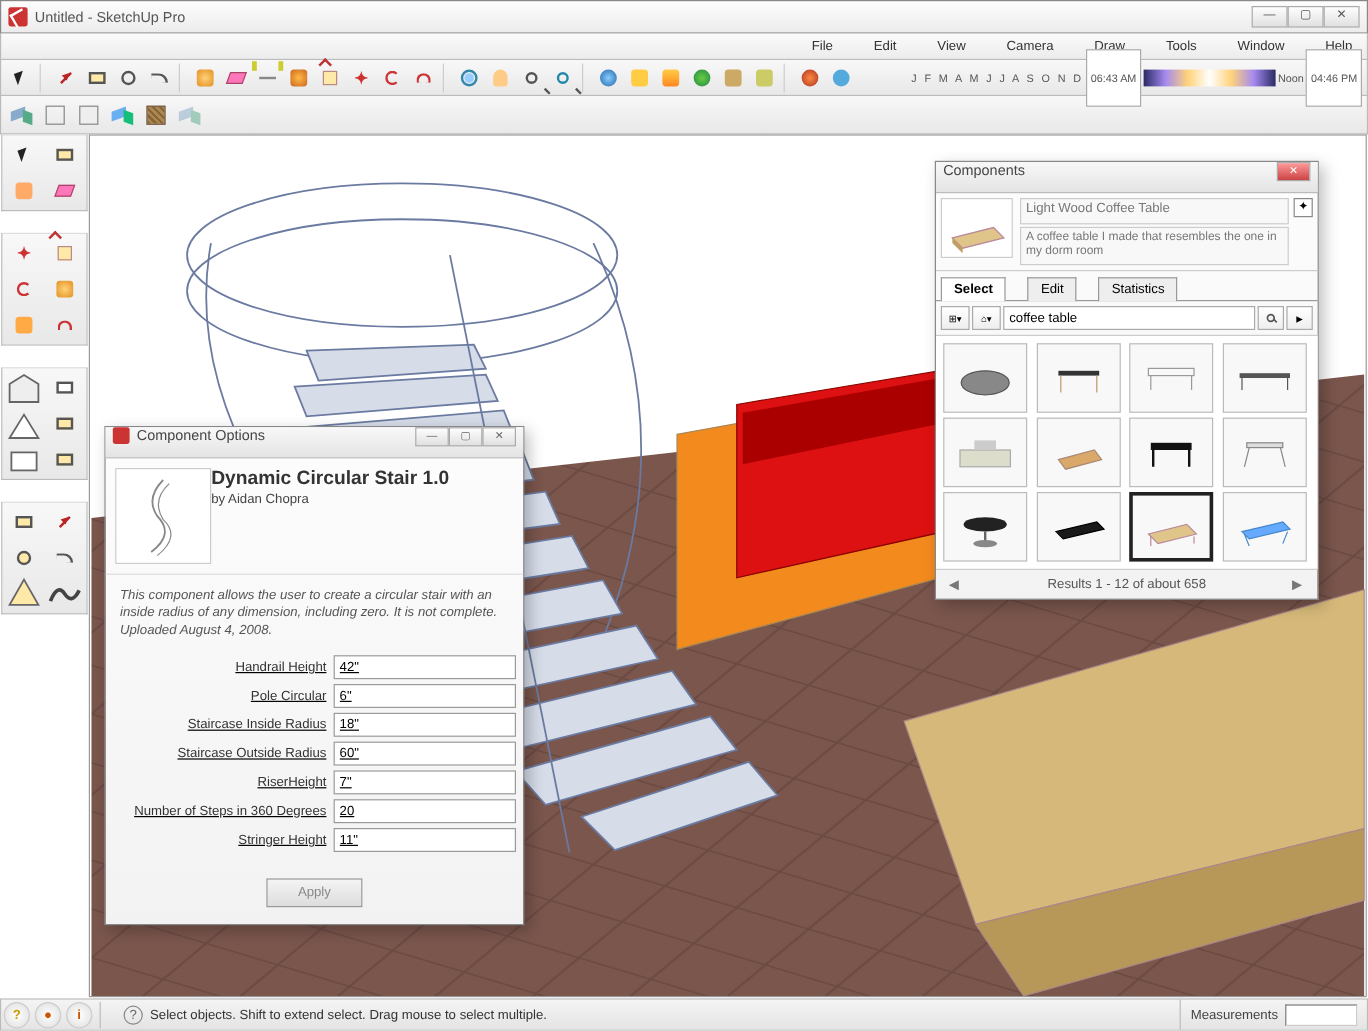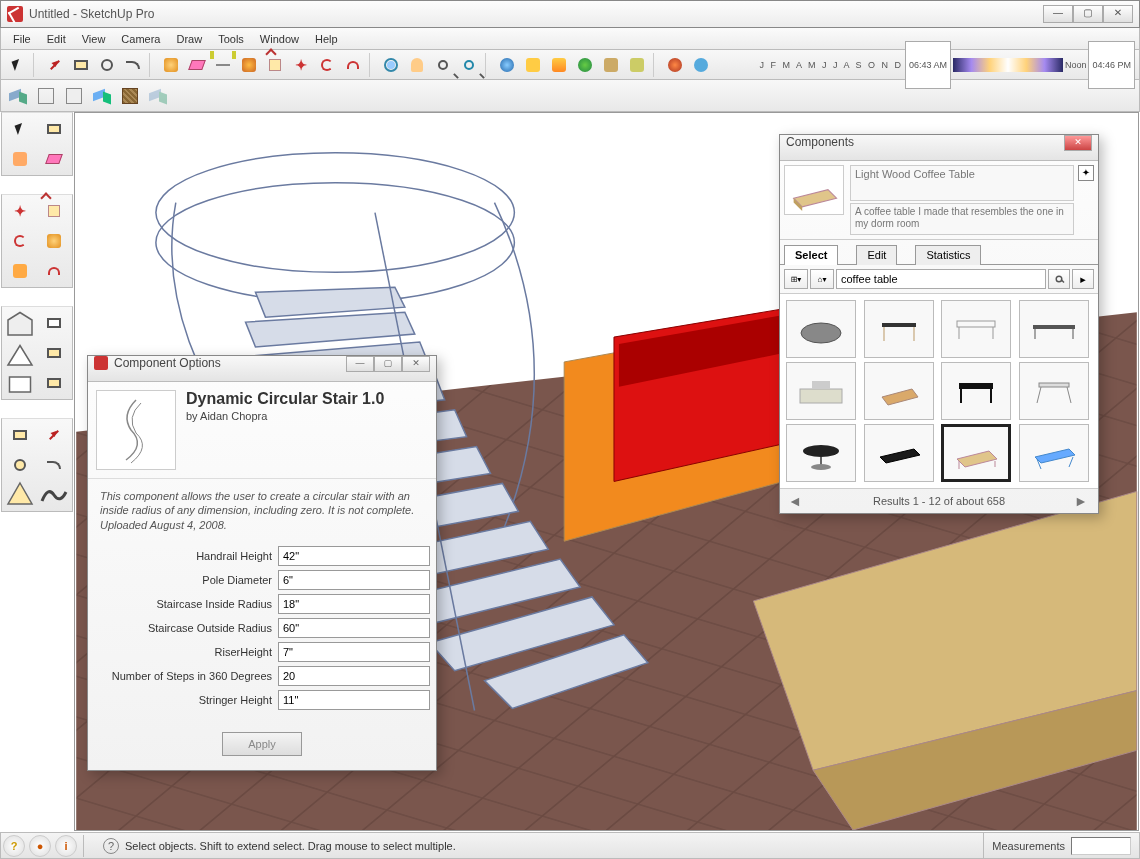--- a/index.html
+++ b/index.html
@@ -6,21 +6,21 @@
 body { background: #fff; width: 1140px; height: 859px; position: relative; overflow: hidden; }
 
 
 .window-title-bar { height: 28px; background: linear-gradient(#fdfdfd,#ececec); border: 1px solid #888; display: flex; align-items: center; padding: 0 6px; font-size: 12px; }
 .window-title-bar .app-icon { width: 16px; height: 16px; background: #c33; border-radius: 2px; margin-right: 6px; position: relative; }
 .window-title-bar .app-icon::after { content:""; position:absolute; left:3px; top:3px; width:10px; height:10px; border:2px solid #fff; border-right:none; border-bottom:none; transform:rotate(-30deg); }
 .window-title-bar .title { flex: 1; color: #555; }
 .win-btns { display: flex; gap: 0; }
 .win-btn { width: 30px; height: 18px; border: 1px solid #aaa; background: linear-gradient(#fefefe,#e0e0e0); font-size: 10px; text-align: center; line-height: 14px; cursor: pointer; color: #555; }
 
-.menu-bar { height: 22px; background: linear-gradient(#fbfbfb,#ececec); border: 1px solid #bbb; border-top: none; display: flex; align-items: center; font-size: 11px; padding: 0 4px; gap: 0; }
+.menu-bar { height: 22px; background: linear-gradient(#fbfbfb,#ececec); border: 1px solid #bbb; border-top: none; display: flex; align-items: center; font-size: 11px; padding: 0 4px; gap: 18px; justify-content: flex-end; }
 .menu-bar span { padding: 3px 8px; cursor: pointer; color: #333; }
 
 
 .toolbar-row { height: 30px; background: linear-gradient(#f8f8f8,#e8e8e8); border: 1px solid #bbb; border-top: none; display: flex; align-items: center; padding: 0 4px; gap: 2px; }
 .tool-icon { width: 24px; height: 24px; border: 1px solid transparent; display: flex; align-items: center; justify-content: center; cursor: pointer; position: relative; }
 .tool-sep { width: 6px; height: 24px; border-left: 1px solid #ccc; margin: 0 2px; }
 
 
 .i-arrow { width:0;height:0;border-left:8px solid #222;border-bottom:10px solid transparent; transform:rotate(-20deg);}
 .i-pencil { width:12px;height:2px;background:#b22;transform:rotate(-45deg);}
@@ -70,39 +70,39 @@
 
 .panel { position: absolute; background: linear-gradient(#fdfdfd,#f2f2f2); border: 1px solid #888; box-shadow: 4px 4px 12px rgba(0,0,0,.25); font-size: 11px; }
 .panel-title { height: 26px; background: linear-gradient(#f8f8f8,#e4e4e4); border-bottom: 1px solid #bbb; display: flex; align-items: flex-start; padding: 0 6px; font-size: 12px; color: #444;}
 .panel-title .app-icon { width: 14px; height: 14px; background:#c33; border-radius:2px; margin-right: 6px;}
 .panel-win-btns { margin-left: auto; display: flex; gap: 0;}
 .panel-win-btn { width: 28px; height: 16px; border: 1px solid #aaa; background: linear-gradient(#fdfdfd,#e0e0e0); font-size:9px; text-align:center; line-height:12px; cursor:pointer; color:#666;}
 .panel-close {background: linear-gradient(#f99,#c44) !important; color:#fff !important;}
 
 
 #component-options { left: 87px; top: 355px; width: 350px; }
-.comp-header { display: flex; padding: 8px; gap: 10px; border-bottom: 1px solid #ddd;}
+.comp-header { display: flex; padding: 8px; border-bottom: 1px solid #ddd;}
 .comp-thumb { width: 80px; height: 80px; border: 1px solid #ccc; background:#fff; display:flex;align-items:center;justify-content:center;}
 .comp-thumb svg{width:70px;height:70px;}
 .comp-title { font-size: 16px; font-weight: bold; color: #333; line-height: 1.1;}
 .comp-author { font-size: 11px; color: #444; margin-top: 2px;}
 .comp-desc { padding: 10px 12px; font-style: italic; color: #555; font-size: 11px; line-height: 1.3;}
-.comp-props { padding: 4px 10px 10px;}
+.comp-props { padding: 4px 10px 10px; text-decoration: underline;}
 .prop-row { display: flex; align-items: center; margin-bottom: 4px;}
 .prop-label { flex: 0 0 180px; text-align: right; padding-right: 6px; color: #333;}
 .prop-input { flex: 1; height: 20px; border: 1px solid #999; background:#fff; font-size: 11px; padding: 0 4px;}
 .apply-row { text-align: center; padding: 8px 0 14px;}
 .apply-btn { width: 80px; height: 24px; border: 1px solid #999; background: linear-gradient(#f4f4f4,#ddd); color: #888; cursor: pointer; font-size: 11px;}
 
 
 #components-panel { left: 779px; top: 134px; width: 320px; }
 .comp-info { display: flex; padding: 4px; border-bottom: 1px solid #ccc; }
 .comp-info-thumb { width: 60px; height: 50px; border: 1px solid #ccc; background:#fff; display:flex;align-items:center;justify-content:center;}
 .comp-info-text { flex: 1; padding-left: 6px;}
-.comp-info-name { border: 1px solid #ccc; background:#f8f8f8; height: 36px; padding: 2px 4px; font-size: 11px; color:#777;}
+.comp-info-name { border: 1px solid #ccc; background:#f8f8f8; height: 22px; padding: 2px 4px; font-size: 11px; color:#777;}
 .comp-info-desc { border: 1px solid #ccc; background:#f8f8f8; height: 32px; padding: 2px 4px; margin-top: 2px; font-size: 10px; color:#777; line-height:1.2;}
 .lock-icon{width:16px;height:16px;border:1px solid #888;background:#fff;margin-left:4px;font-size:10px;text-align:center;line-height:14px;cursor:pointer;}
 
 .tabs { display: flex; border-bottom: 1px solid #999; padding: 4px 4px 0;}
 .tab { padding: 3px 10px 4px; border: 1px solid #999; border-bottom: none; background: #eee; margin-right: 18px; font-size: 11px; cursor: pointer; position:relative;top:1px;}
 .tab.active { background: #fff; font-weight: bold;}
 
 .search-row { display: flex; padding: 4px; gap: 2px; align-items: center; border-bottom: 1px solid #ccc;}
 .view-toggle { width: 24px; height: 20px; border: 1px solid #aaa; background: linear-gradient(#fff,#eee); cursor: pointer; display:flex;align-items:center;justify-content:center;font-size:8px;}
 .search-input { flex: 1; height: 20px; border: 1px solid #aaa; padding: 0 4px; font-size: 11px;}
@@ -413,21 +413,21 @@
       <div class="comp-author"><span>by </span><span>Aidan Chopra</span></div>
     </div>
   </div>
   <div class="comp-desc">This component allows the user to create a circular stair with an inside radius of any dimension, including zero. It is not complete. Uploaded August 4, 2008.</div>
   <div class="comp-props" id="comp-props">
       <div class="prop-row">
         <div class="prop-label">Handrail Height</div>
         <input class="prop-input" value="42&quot;" style="">
       </div>
       <div class="prop-row">
-        <div class="prop-label">Pole Diameter</div>
+        <div class="prop-label">Pole Circular</div>
         <input class="prop-input" value="6&quot;" style="">
       </div>
       <div class="prop-row">
         <div class="prop-label">Staircase Inside Radius</div>
         <input class="prop-input" value="18&quot;" style="">
       </div>
       <div class="prop-row">
         <div class="prop-label">Staircase Outside Radius</div>
         <input class="prop-input" value="60&quot;" style="">
       </div>

